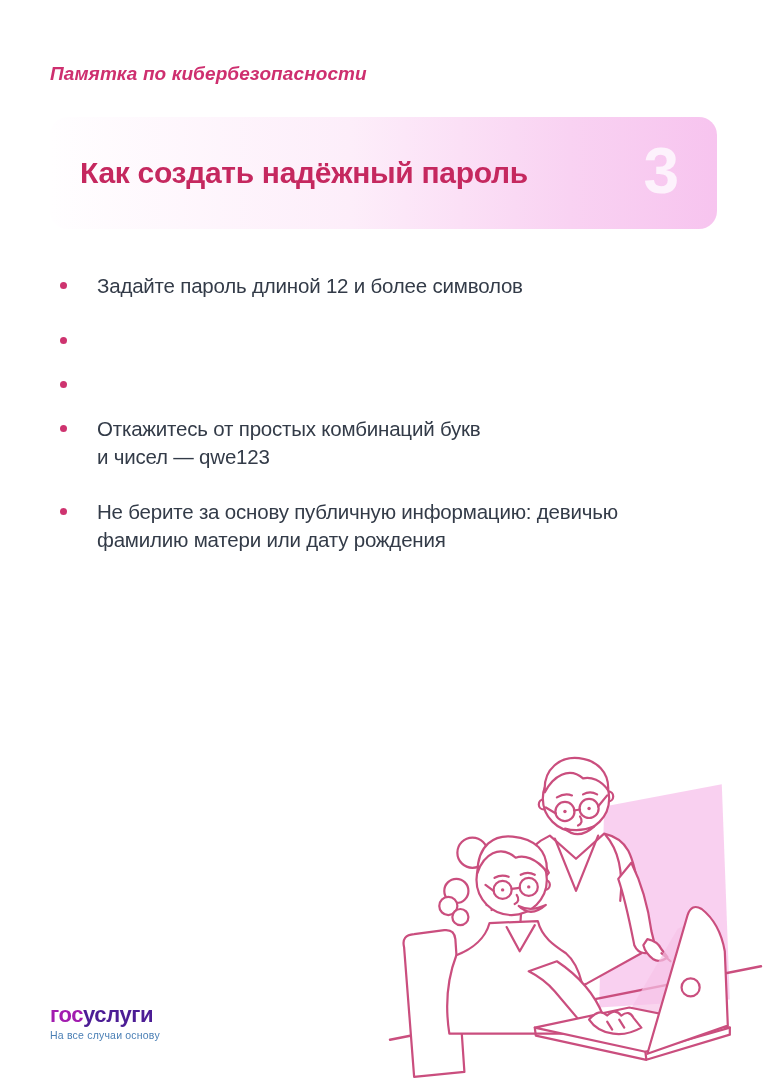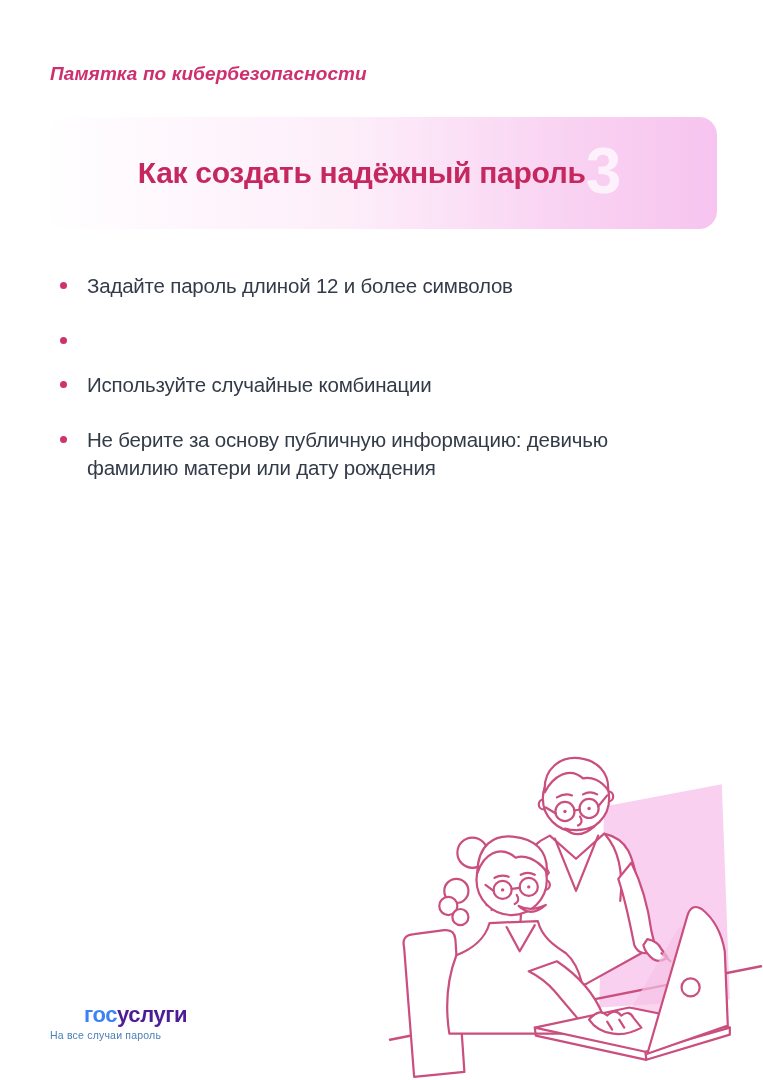--- a/index.html
+++ b/index.html
@@ -17,59 +17,59 @@
     font-size: 19px; font-weight: bold; letter-spacing: 0.1px;
     color: #ce2f6f;
     font-style: italic;
   }
 
   .banner {
     position: absolute; left: 50px; top: 117px;
     width: 667px; height: 112px;
     border-radius: 18px;
     background: linear-gradient(90deg, #fffeff 0%, #fdeefa 45%, #f9d2f2 78%, #f7c4ef 100%);
-    display: flex; align-items: center; justify-content: center;
+    display: flex; align-items: center; justify-content: space-between;
     box-sizing: border-box; padding: 0 38px 0 30px;
   }
   .banner-title {
     font-size: 30px; font-weight: bold; letter-spacing: -0.3px;
     color: #c5285f; margin: 0;
   }
   .banner-number {
     font-size: 64px; font-weight: bold; line-height: 1;
     color: #fdf2fc; transform: translateY(-2px);
   }
 
   .tips {
     position: absolute; left: 60px; top: 272px;
     width: 650px; margin: 0; padding: 0; list-style: none;
   }
   .tips li {
-    display: flex; align-items: flex-start; gap: 20px;
+    display: flex; align-items: flex-start; gap: 30px;
     margin: 0 0 27px 0;
   }
   .dot {
     flex: none; width: 7px; height: 7px; border-radius: 50%;
     background: #ce336f; margin-top: 10px;
   }
   .tip-text {
     font-size: 20.5px; line-height: 28px; letter-spacing: -0.2px;
     color: #333b48; white-space: pre-line;
   }
 
   .illustration {
     position: absolute; left: 388px; top: 738px;
     width: 375px; height: 342px;
   }
 
   .footer-logo { position: absolute; left: 50px; top: 1004px; }
   .logo-word {
     font-size: 22px; font-weight: bold; letter-spacing: -0.4px; line-height: 1;
   }
-  .logo-blue { color: #3b82f6; margin-left: 34px; }
+  .logo-blue { color: #a21caf; }
   .logo-red  { color: #4c1d95; }
   .logo-tagline {
     margin-top: 3px; font-size: 10.5px; letter-spacing: 0.2px;
     color: #4a7fb5;
   }
 </style>
 </head>
 <body>
 
 <div class="page">
@@ -84,21 +84,25 @@
   <ul class="tips">
     <li>
       <span class="dot"></span>
       <span class="tip-text">Задайте пароль длиной 12 и более символов</span>
     </li>
     <li>
       <span class="dot"></span>
     </li>
     <li>
       <span class="dot"></span>
-      <span class="tip-text">Используйте случайные комбинации</span>
+    </li>
+    <li>
+      <span class="dot"></span>
+      <span class="tip-text">Откажитесь от простых комбинаций букв
+и чисел — qwe123</span>
     </li>
     <li>
       <span class="dot"></span>
       <span class="tip-text">Не берите за основу публичную информацию: девичью
 фамилию матери или дату рождения</span>
     </li>
   </ul>
 
   <svg class="illustration" viewBox="0 0 373 340" xmlns="http://www.w3.org/2000/svg">
 
@@ -170,16 +174,16 @@
 
       <g>
         <path d="M200,280 q10,-12 18,-4 q8,-8 14,0 q8,-6 12,2 l8,10 q-14,8 -28,6 q-16,-2 -24,-14 Z" fill="#ffffff"></path>
         <path d="M218,282 l5,8 M230,280 l5,8"></path>
       </g>
     </g>
   </svg>
 
   <div class="footer-logo">
     <div class="logo-word"><span class="logo-blue">гос</span><span class="logo-red">услуги</span></div>
-    <div class="logo-tagline">На все случаи пароль</div>
+    <div class="logo-tagline">На все случаи основу</div>
   </div>
 
 </div>
 
 </body></html>

